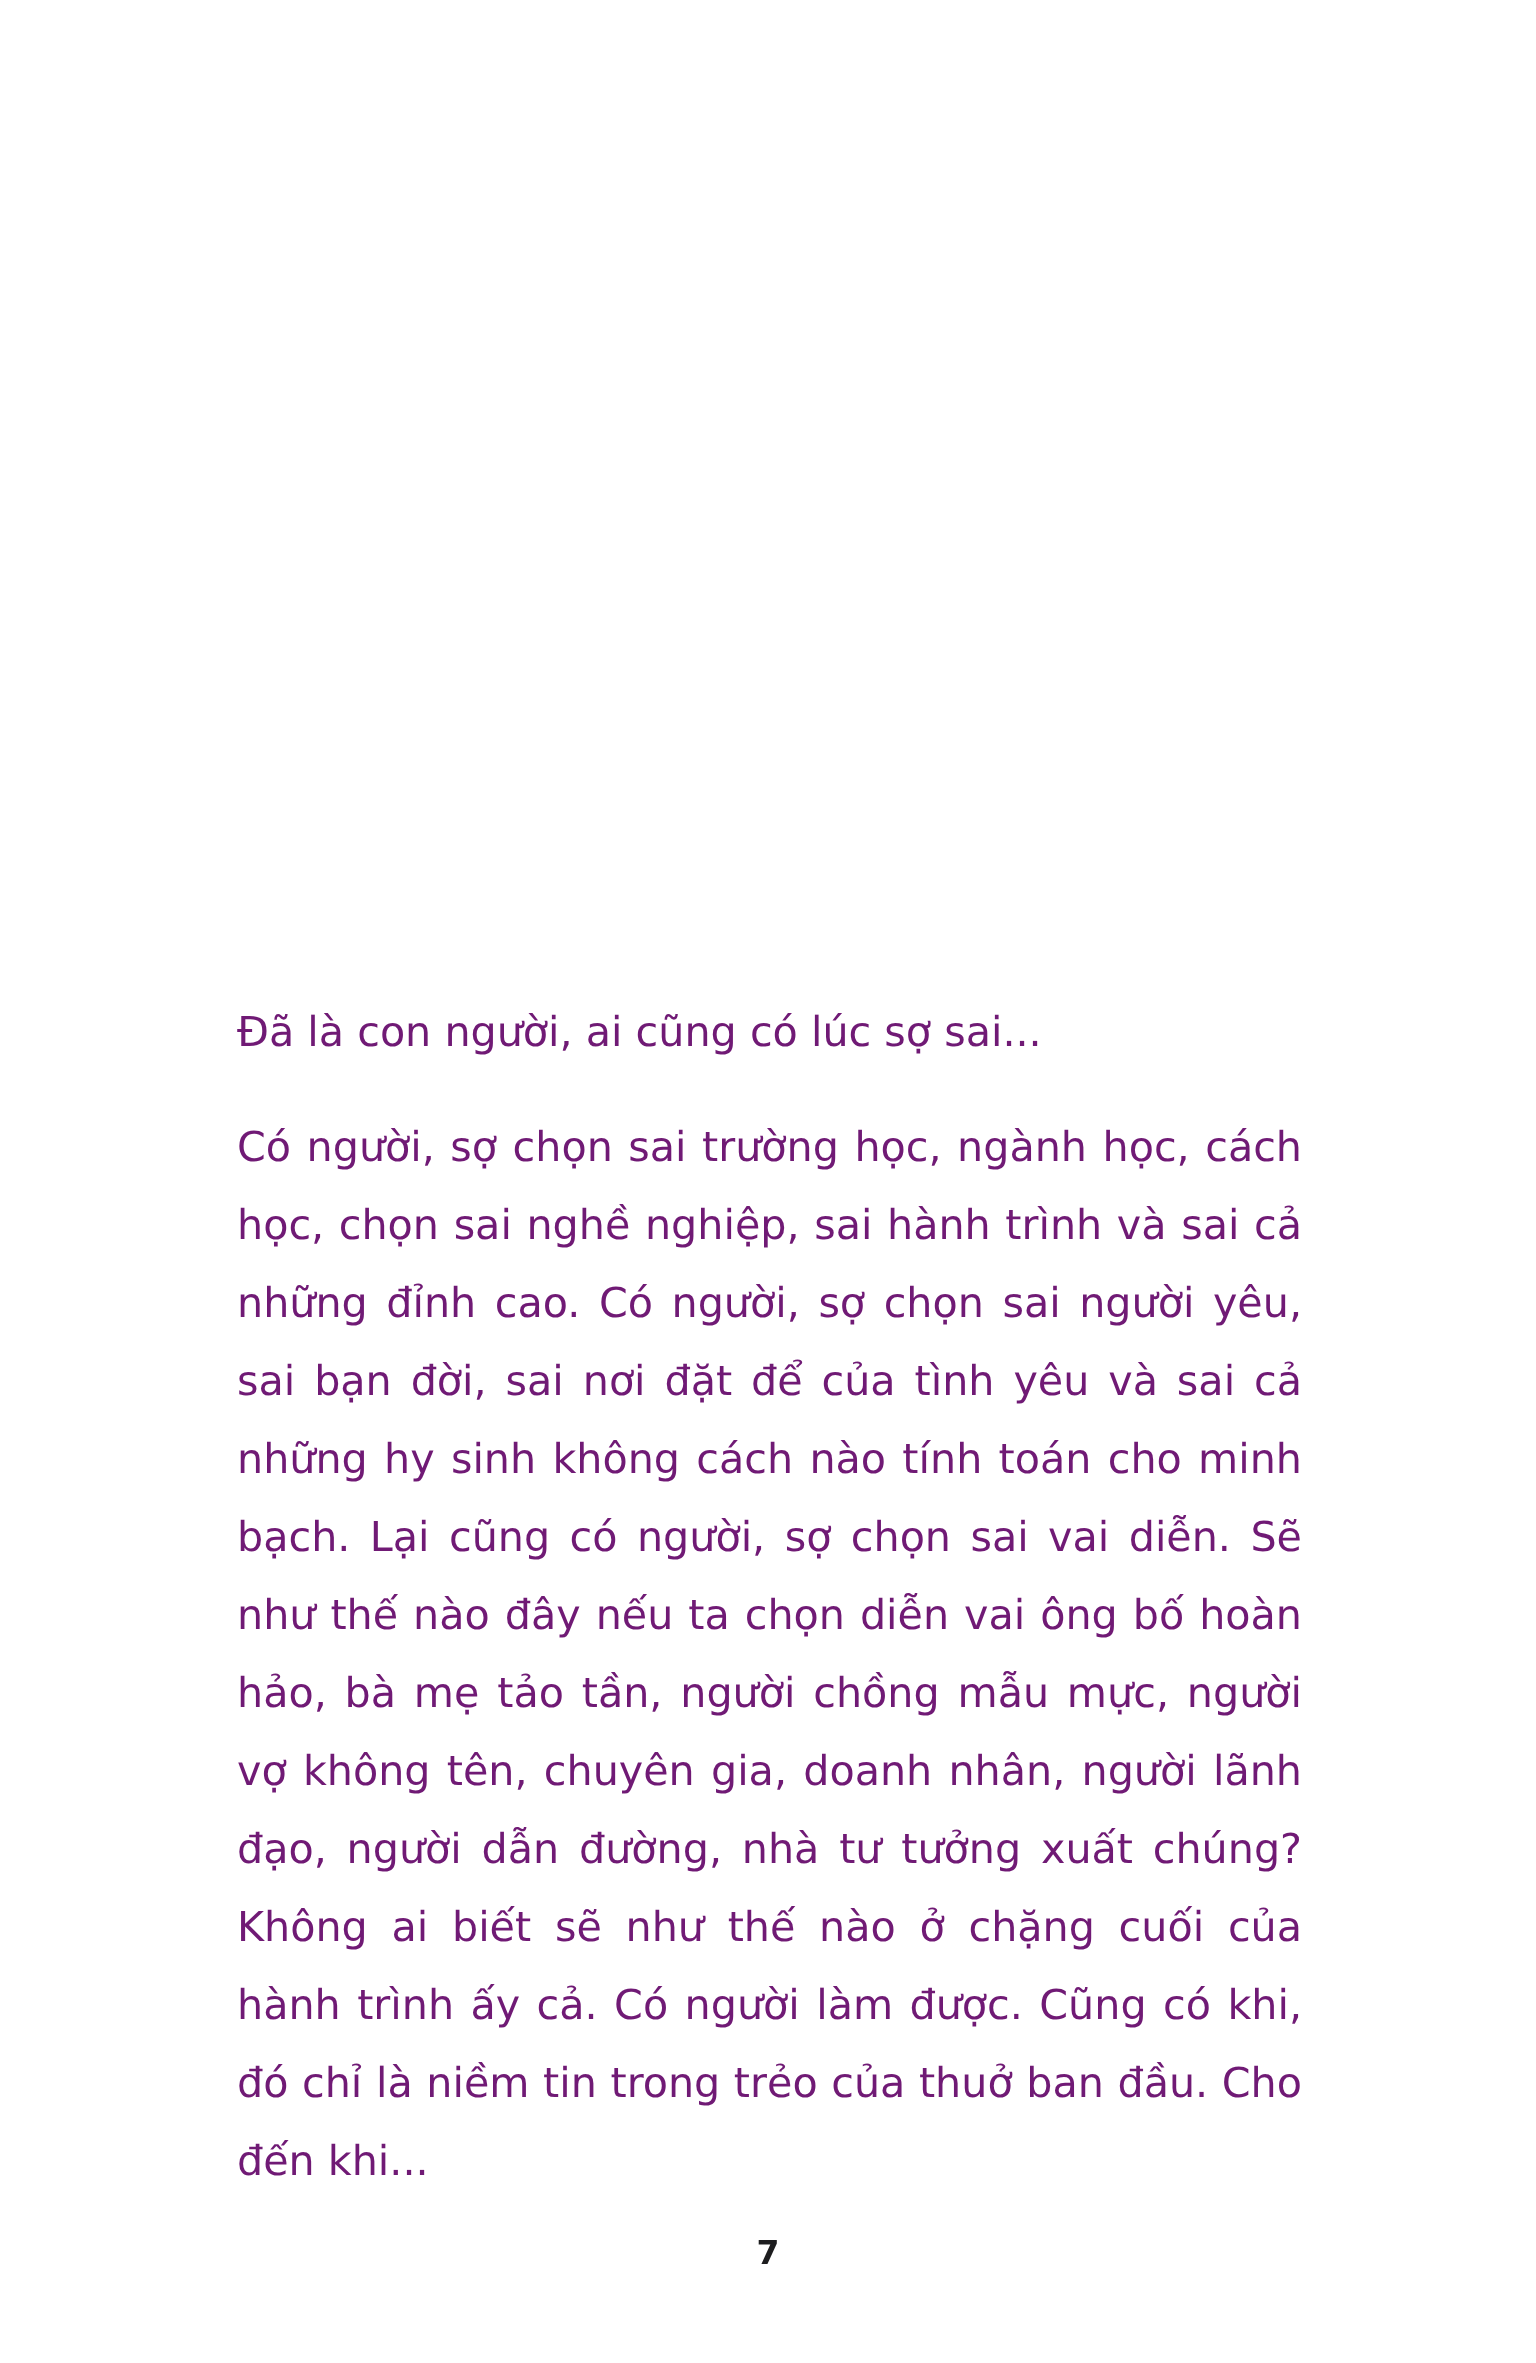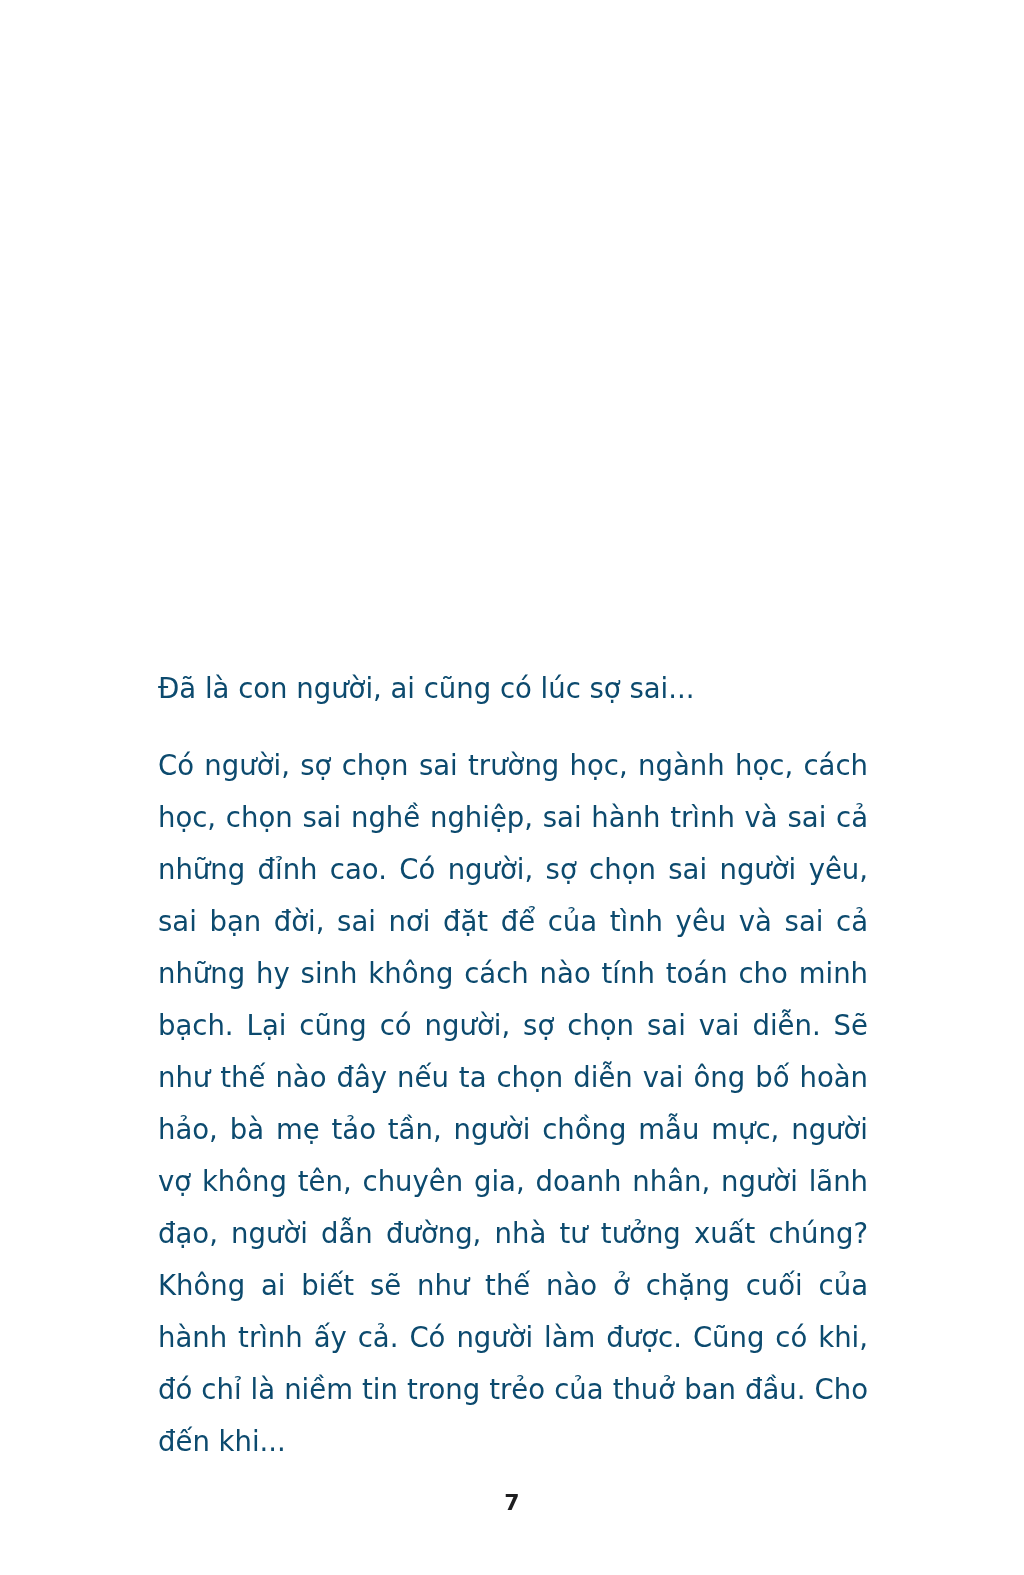--- a/index.html
+++ b/index.html
@@ -31,21 +31,21 @@
     letter-spacing: 0.5px;
     color: #161616;
   }
   .text-block {
     position: absolute;
     top: 662px;
     left: 158px;
     width: 710px;
     font-size: 27.5px;
     line-height: 52px;
-    color: #0c4a6e;
+    color: #701a75;
   }
   .para-lead {
     margin: 0 0 25px 0;
     text-align: left;
   }
   .para-body {
     margin: 0;
     text-align: justify;
     text-justify: inter-word;
   }

